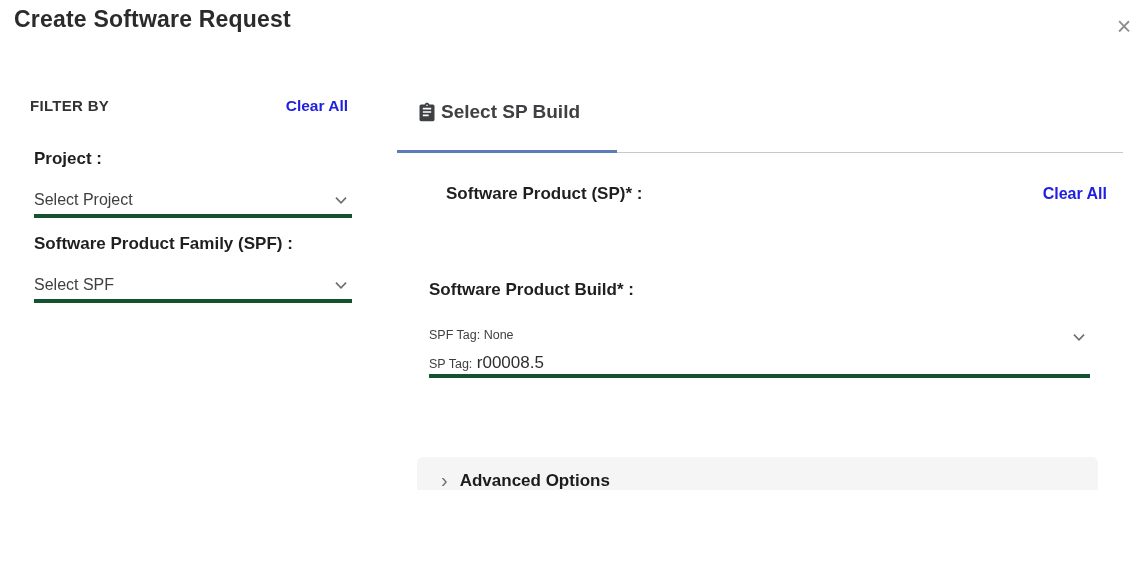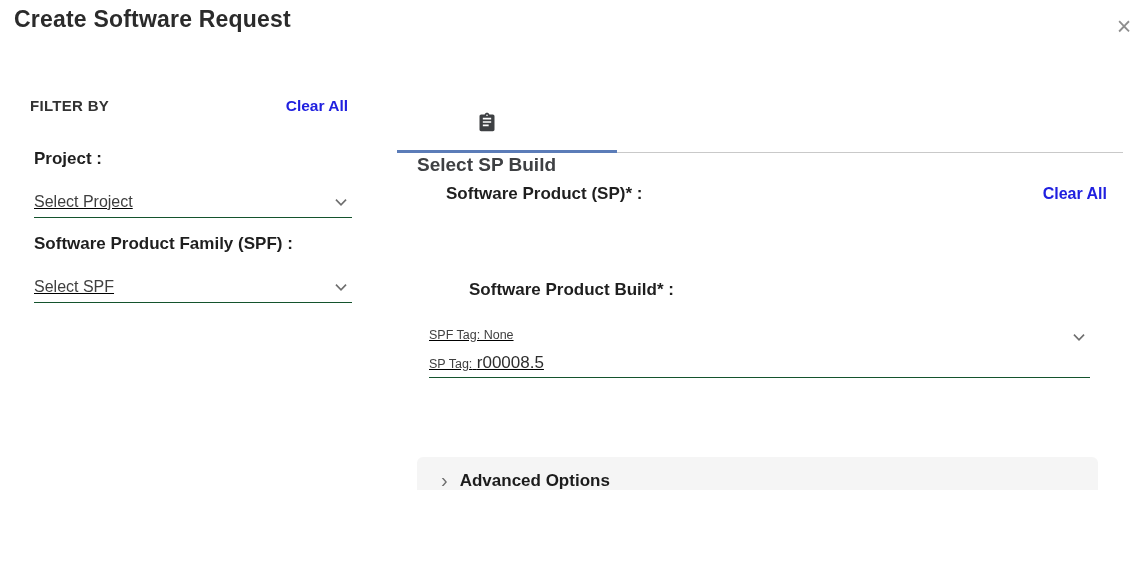--- a/index.html
+++ b/index.html
@@ -12,46 +12,46 @@
   
   .filter-header { position:absolute; left:30px; top:97px; width:318px; display:flex; justify-content:space-between; align-items:baseline; }
   .filter-by { font-size:15px; font-weight:700; color:#333; letter-spacing:.3px; }
   .link-blue { color:#2020df; font-weight:700; text-decoration:none; cursor:pointer; }
   .filter-clear { font-size:15.5px; }
 
   .field-label { position:absolute; font-size:17px; font-weight:700; color:#1f1f1f; }
   .lbl-project { left:34px; top:149px; }
   .lbl-spf { left:34px; top:234px; }
 
-  .select { display:flex; align-items:center; justify-content:space-between; border-bottom:1px solid #14532d; cursor:pointer; background:#fff;text-decoration:underline; }
+  .select { display:flex; align-items:center; justify-content:space-between; border-bottom:4px solid #14532d; cursor:pointer; background:#fff; }
   .select .val { font-size:16px; color:#3f3f3f; }
   .sel-project { position:absolute; left:34px; top:186px; width:318px; height:32px; }
   .sel-spf { position:absolute; left:34px; top:271px; width:318px; height:32px; }
   .chev { width:22px; height:22px; flex:0 0 auto; }
 
   
-  .tab { position:absolute; top:111px; display:flex; align-items:center; gap:21px; cursor:pointer;flex-direction:column; }
+  .tab { position:absolute; top:101px; display:flex; align-items:center; gap:4px; cursor:pointer; }
   .tab-1 { left:417px; }
   .tab-2 { left:640px; }
   .tab .tab-label { font-size:19px; font-weight:700; }
   .tab-1 .tab-label { color:#3e4043; }
   .tab-2 .tab-label { color:#9b9b9b; }
   .tab-icon { width:20px; height:22px; }
   .tab-track { position:absolute; left:397px; top:152px; width:726px; height:1px; background:#c9c9c9; }
   .tab-ink { position:absolute; left:397px; top:150px; width:220px; height:3px; background:#5b7cb8; }
 
   
   .sp-label-row { position:absolute; left:446px; top:184px; width:661px; display:flex; justify-content:space-between; align-items:baseline; }
   .sp-label-row .field-title { font-size:17px; font-weight:700; color:#1f1f1f; }
   .sp-clear { font-size:16px; }
 
   .sel-sp { position:absolute; left:429px; top:226px; width:661px; height:33px; }
   .sel-sp .val { font-size:16.5px; color:#3a3a3a; }
 
-  .lbl-build { left:429px; top:280px; font-size:17px;margin-left:40px; }
+  .lbl-build { left:429px; top:280px; font-size:17px; }
   .sel-build { position:absolute; left:429px; top:320px; width:661px; height:58px; align-items:flex-start; }
   .build-lines { padding-top:8px; }
   .tag-small { font-size:12.5px; color:#3f3f3f; }
   .line1 { margin-bottom:11px; }
   .tag-big { font-size:17px; color:#2e2e2e; }
   .sel-build .chev { margin-top:6px; }
 
   
   .advanced { position:absolute; left:417px; top:457px; width:681px; height:48px; background:#f5f5f5; border-radius:6px; display:flex; align-items:center; padding-left:24px; gap:12px; cursor:pointer; }
   .adv-chev { font-size:20px; color:#6f6f6f; line-height:1; transform:translateY(-1px); }

